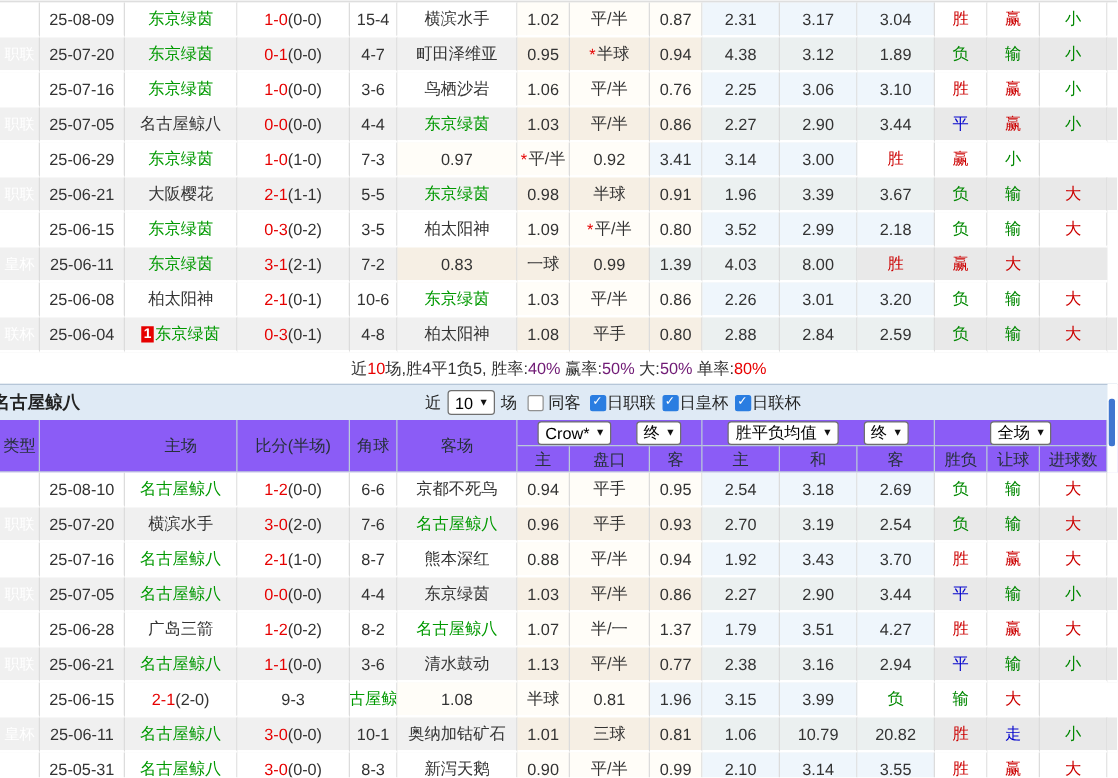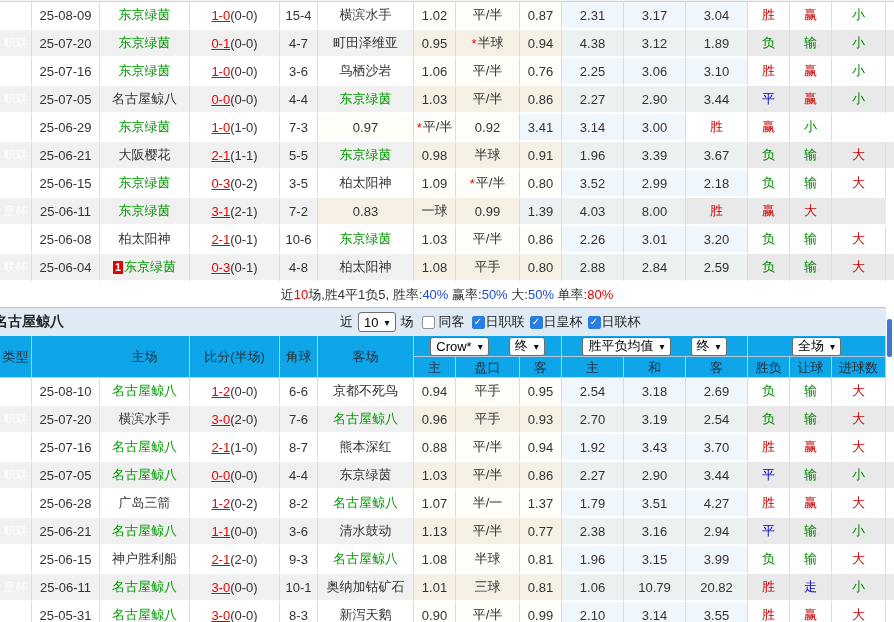--- a/index.html
+++ b/index.html
@@ -18,31 +18,31 @@
   .sliver { border-right:none; }
   .odd  .cL { background:#ffffff; }   .even .cL { background:#f0f0f0; }
   .odd  .cA { background:#fffdf8; }   .even .cA { background:#f6efe4; }
   .odd  .cE { background:#eff6fc; }   .even .cE { background:#ebf0f0; }
   .odd  .cR { background:#ffffff; }   .even .cR { background:#e9e9e9; }
   .lg { color:#fff; font-size:12px; }
   .lg-jl { background:#2f9e2f; }
   .lg-hb { background:#153c1c; }
   .lg-lb { background:#6f9f6f; }
   .teamGreen { color:#009900; }
-  .scoreRed { color:#e60000;text-decoration:underline; }
+  .scoreRed { color:#e60000; }
   .star { color:#e60000; margin-right:1px; }
   .badge { background:#e60000; color:#fff; font-size:11px; line-height:13px;
            padding:0 2px; margin-right:1px; font-weight:bold; }
   .res-red { color:#cc0000; } .res-green { color:#008800; } .res-blue { color:#0000cc; }
 
   
   .summary { height:25px; display:flex; align-items:center; justify-content:center;
              font-size:13px; background:#fff; }
   .sum-dark { color:#333; white-space:pre; } .sum-red { color:#e80000; white-space:pre; }
-  .sum-blue { color:#1d4ed8; white-space:pre; }
+  .sum-blue { color:#701a75; white-space:pre; }
 
   
   .section-bar { position:relative; height:29px; background:#dfeaf5;
                  border-top:1px solid #b6c6d8; }
   .section-title { position:absolute; left:-6px; top:0; height:100%;
                    display:flex; align-items:center; font-weight:bold;
                    font-size:14px; color:#222; }
   .controls { position:absolute; left:338px; top:0; height:100%;
               display:flex; align-items:center; font-size:13px; color:#222; }
   .lab { margin:0 2px; }
@@ -54,21 +54,21 @@
         border-radius:2px; display:inline-flex; align-items:center;
         justify-content:center; margin:0 2px 0 6px; }
   .cb.checked { background:#2a7de1; border-color:#2a7de1; }
   .ck { color:#fff; font-size:10px; font-weight:bold; line-height:1; }
   .filters { display:inline-flex; align-items:center; }
   .filter { display:inline-flex; align-items:center; margin-left:5px; }
   .filter .cb { margin:0 1px 0 0; }
 
   
   .thead { display:grid; grid-template-columns:var(--cols);
-           grid-template-rows:21px 21px; height:42px; background:#0ea5e9;
+           grid-template-rows:21px 21px; height:42px; background:#8b5cf6;
            border-bottom:1px solid #c3cfdc; }
   .hc { display:flex; align-items:center; justify-content:center;
         border-right:1px solid #bac9d9; font-size:13px; color:#26303a;
         white-space:nowrap; overflow:hidden; }
   .hgroup { display:flex; align-items:center; justify-content:center; gap:20px;
             border-right:1px solid #bac9d9; border-bottom:1px solid #bac9d9; }
   .hgroup .sel { height:19px; margin:0; }
   .hsliver { background:#fff; }
 
   
@@ -571,23 +571,20 @@
         <div class="c cE">2.94</div>
         <div class="c cR res-blue">平</div>
         <div class="c cR res-green">输</div>
         <div class="c cR res-green">小</div>
         <div class="c cR sliver"></div>
       </div>
       <div class="row odd">
         <div class="c cL lg lg-jl">职联</div>
         <div class="c cL">25-06-15</div>
         <div class="c cL">
-          <span>神户胜利船</span>
-        </div>
-        <div class="c cL">
           <span class="scoreRed">2-1</span>
           <span>(2-0)</span>
         </div>
         <div class="c cL">9-3</div>
         <div class="c cL">
           <span class="teamGreen">名古屋鲸八</span>
         </div>
         <div class="c cA">1.08</div>
         <div class="c cA">半球</div>
         <div class="c cA">0.81</div>

